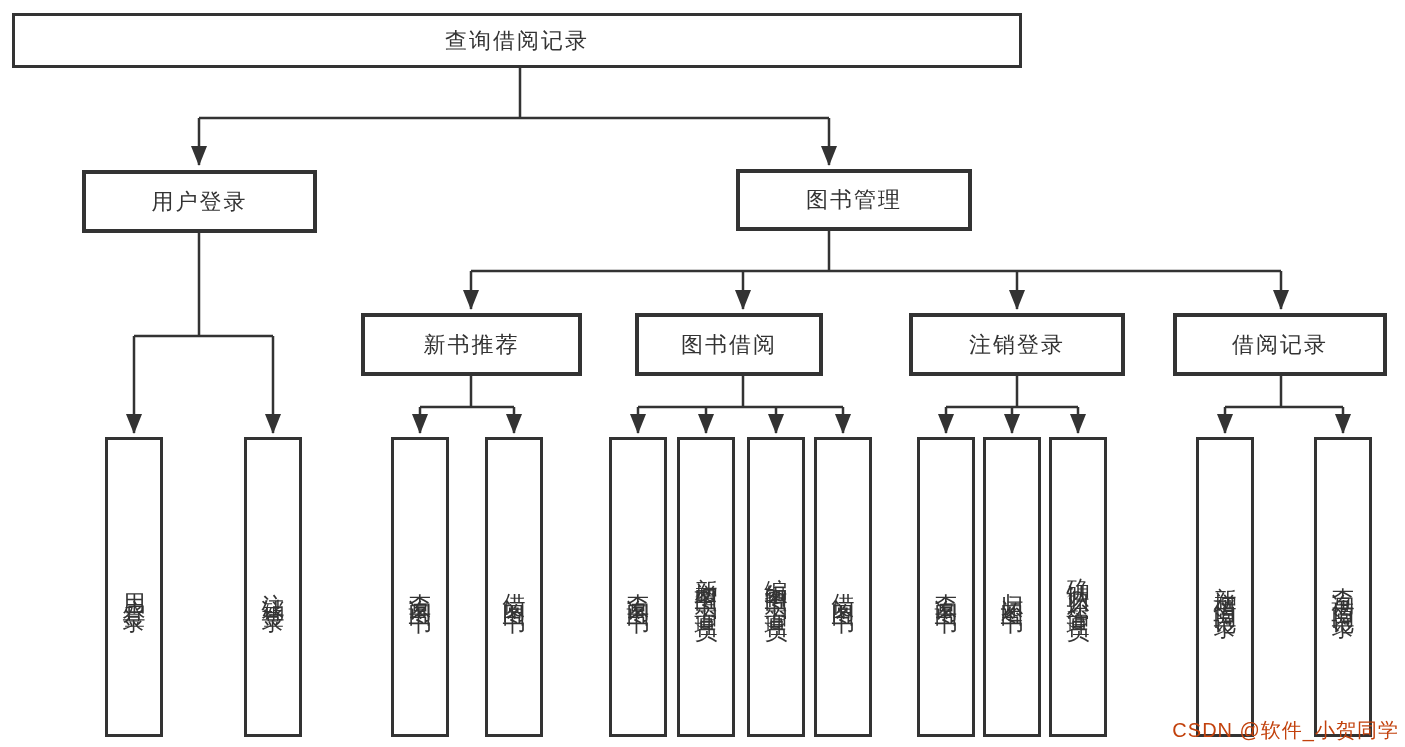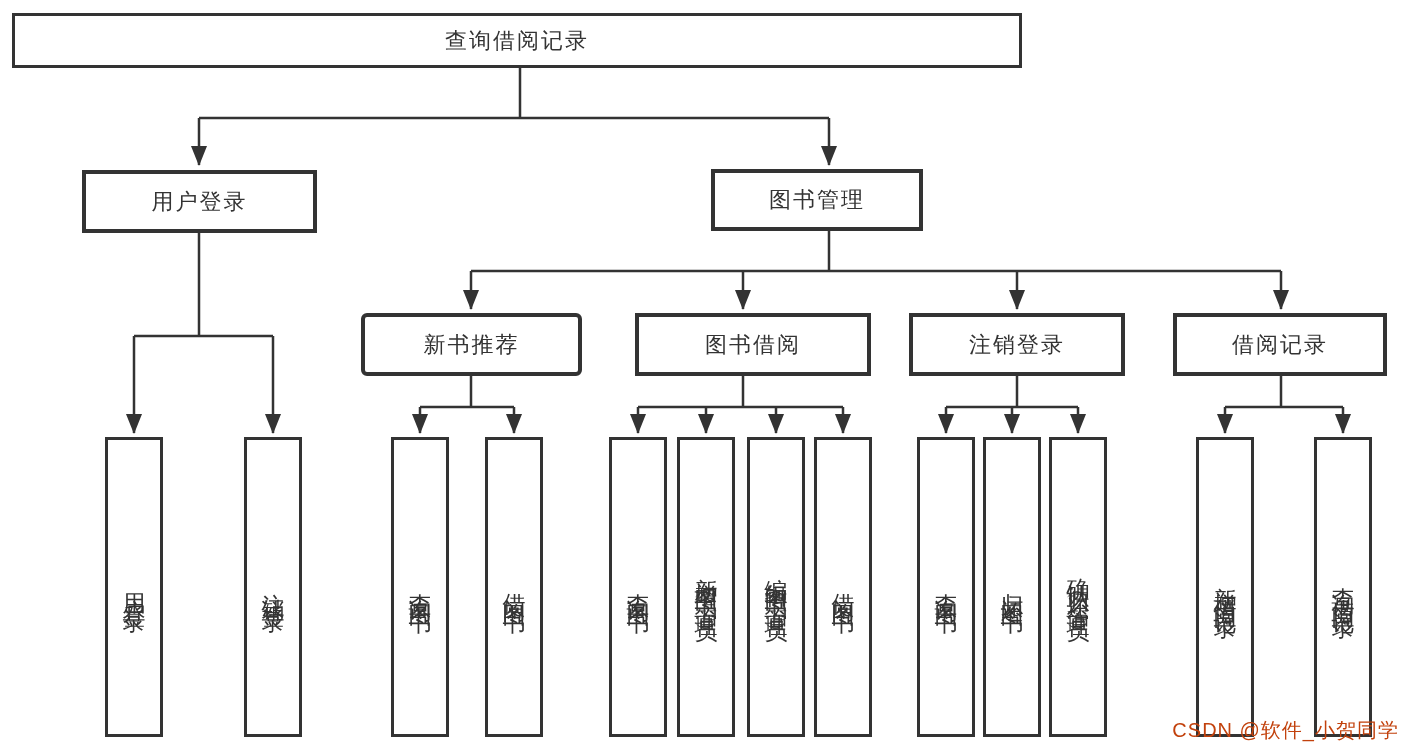--- a/index.html
+++ b/index.html
@@ -92,24 +92,24 @@
     <path d="M1012 407 V433" stroke="#333" stroke-width="2.5" marker-end="url(#arw)"></path>
     <path d="M1078 407 V433" stroke="#333" stroke-width="2.5" marker-end="url(#arw)"></path>
 
     <path d="M1225 407 V433" stroke="#333" stroke-width="2.5" marker-end="url(#arw)"></path>
     <path d="M1343 407 V433" stroke="#333" stroke-width="2.5" marker-end="url(#arw)"></path>
   </svg>
 
   <div class="hbox" style="left:12px;top:13px;width:1010px;height:55px;">查询借阅记录</div>
 
   <div class="hbox lv2" style="left:82px;top:170px;width:235px;height:63px;">用户登录</div>
-  <div class="hbox lv2" style="left:711px;top:169px;width:212px;height:62px;">图书管理</div>
+  <div class="hbox lv2" style="left:736px;top:169px;width:236px;height:62px;">图书管理</div>
 
-  <div class="hbox lv3" style="left:361px;top:313px;width:221px;height:63px;border-radius:6px;">新书推荐</div>
-  <div class="hbox lv3" style="left:635px;top:313px;width:236px;height:63px;">图书借阅</div>
+  <div class="hbox lv3" style="left:361px;top:313px;width:221px;height:63px;">新书推荐</div>
+  <div class="hbox lv3" style="left:635px;top:313px;width:188px;height:63px;">图书借阅</div>
   <div class="hbox lv3" style="left:909px;top:313px;width:216px;height:63px;">注销登录</div>
   <div class="hbox lv3" style="left:1173px;top:313px;width:214px;height:63px;">借阅记录</div>
 
   <div class="vbox" style="left:105px;">
     <span>用户登录</span>
   </div>
   <div class="vbox" style="left:244px;">
     <span>注销登录</span>
   </div>
 

